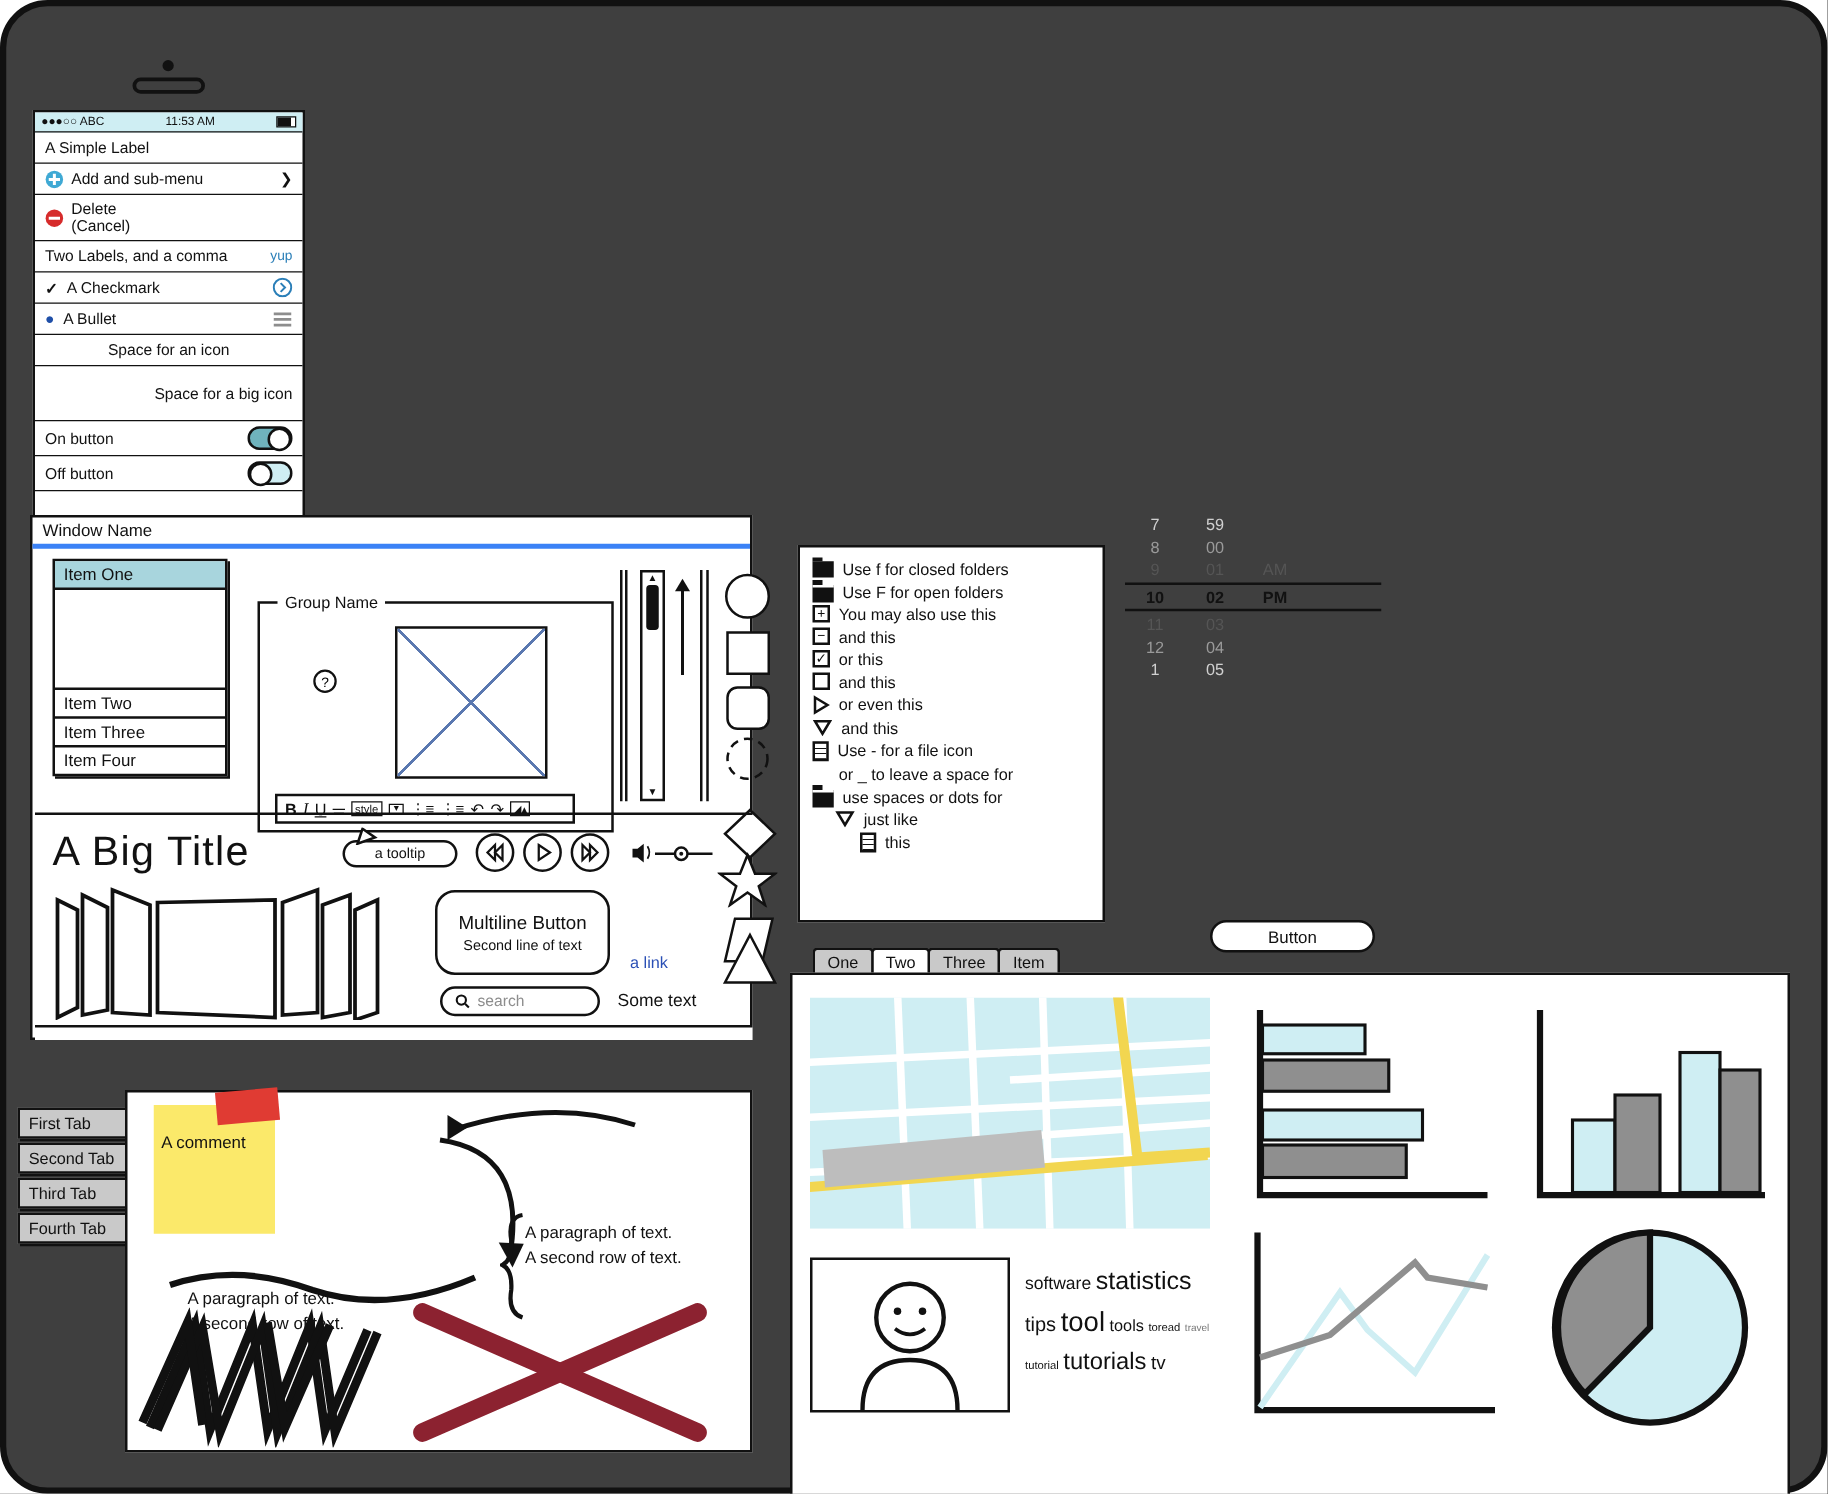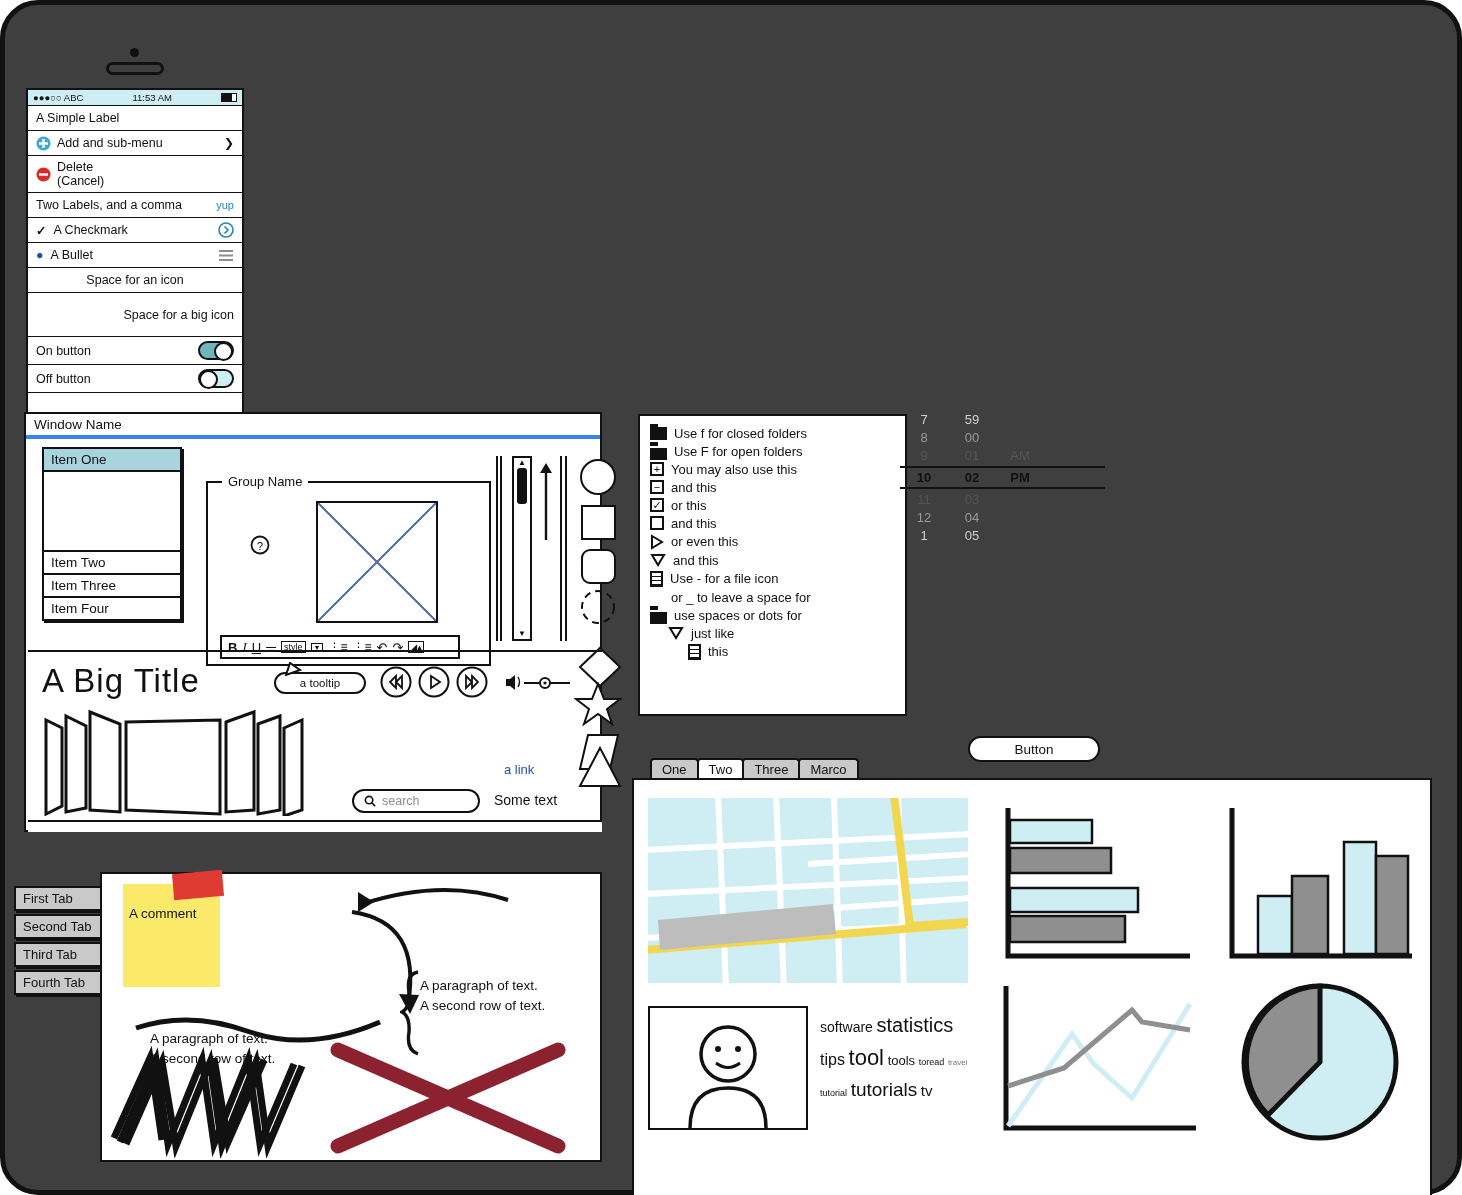--- a/index.html
+++ b/index.html
@@ -107,21 +107,21 @@
   
   #sketch { left:100px; top:872px; width:502px; height:290px; }
   #vtabs { position:absolute; left:14px; top:886px; width:92px; }
   .vtab { border:2px solid #111; background:#c9c9c9; padding:3px 7px; font-size:13px; margin-bottom:3px;
           box-shadow:2px 2px 0 #111; }
   #postit { position:absolute; left:123px; top:884px; width:97px; height:103px; background:#fbe96a; }
   #tape { position:absolute; left:173px; top:872px; width:50px; height:26px; background:#e03b33;
           transform:rotate(-5deg); }
 
   
-  #treepanel { left:638px; top:414px; width:269px; height:302px; }
+  #treepanel { left:638px; top:436px; width:246px; height:302px; }
   .trow { display:flex; align-items:center; gap:7px; font-size:13px; padding:1.5px 6px; }
   .folder { width:17px; height:13px; background:#111; position:relative; flex:none; }
   .folder:before { content:""; position:absolute; left:0; top:-3px; width:8px; height:3px; background:#111; }
   .folderopen { width:17px; height:13px; flex:none; position:relative; }
   .folderopen:before { content:""; position:absolute; left:0; top:-3px; width:8px; height:4px; background:#111;}
   .folderopen:after { content:""; position:absolute; left:0; top:1px; width:17px; height:12px; background:#111;
                       border-top:2px solid #fff; }
   .sqicon { width:14px; height:14px; border:2px solid #111; flex:none; display:flex;
             align-items:center; justify-content:center; font-size:11px; line-height:1; }
   .fileicon { width:13px; height:16px; border:2px solid #111; flex:none; background:
@@ -650,20 +650,25 @@
       <path d="M6 14 L22 22 L22 100 L6 108 Z"></path>
       <path d="M26 10 L46 20 L46 102 L26 106 Z"></path>
       <path d="M50 6 L80 18 L80 106 L50 104 Z"></path>
       <path d="M86 16 L180 14 L180 108 L86 104 Z"></path>
       <path d="M186 16 L214 6 L214 104 L186 106 Z"></path>
       <path d="M218 18 L240 10 L240 104 L218 108 Z"></path>
       <path d="M244 22 L262 14 L262 104 L244 110 Z"></path>
     </g>
   </svg>
 
+  <div class="abs" style="left:322px;top:298px;width:140px;height:68px;border:2px solid #111;border-radius:16px;
+       background:#fff;display:flex;flex-direction:column;align-items:center;justify-content:center;">
+    <div style="font-size:15px;">Multiline Button</div>
+    <div style="font-size:11.5px;margin-top:4px;">Second line of text</div>
+  </div>
 
   <div class="abs" style="left:326px;top:375px;width:128px;height:24px;border:2px solid #111;border-radius:12px;
        background:#fff;display:flex;align-items:center;gap:6px;padding-left:10px;">
     <svg width="12" height="12" viewBox="0 0 13 13">
       <circle cx="5.5" cy="5.5" r="4" fill="none" stroke="#111" stroke-width="1.8"></circle>
         <path d="M8.7 8.7 L12 12" stroke="#111" stroke-width="1.8"></path>
     </svg>
     <span style="color:#8d8d8d;font-size:12.5px;">search</span>
   </div>
 
@@ -830,21 +835,21 @@
   </div>
 </div>
 
 <div class="abs" style="left:968px;top:736px;width:132px;height:26px;border:2px solid #111;border-radius:13px;background:#fff;
      display:flex;align-items:center;justify-content:center;font-size:13.5px;">Button</div>
 
 <div id="maptab">
   <div class="mtab">One</div>
   <div class="mtab sel">Two</div>
   <div class="mtab">Three</div>
-  <div class="mtab">Marco</div>
+  <div class="mtab">Item</div>
 </div>
 
 <div class="panel" id="charts">
 
   <svg class="abs" style="left:14px;top:18px;" width="320" height="185" viewBox="0 0 320 185">
     <rect width="320" height="185" fill="#cfeef3"></rect>
     <g stroke="#fff" stroke-width="6" fill="none">
       <path d="M-5 52 L325 36"></path>
         <path d="M-5 96 L325 80"></path>
         <path d="M-5 140 L325 126"></path>

